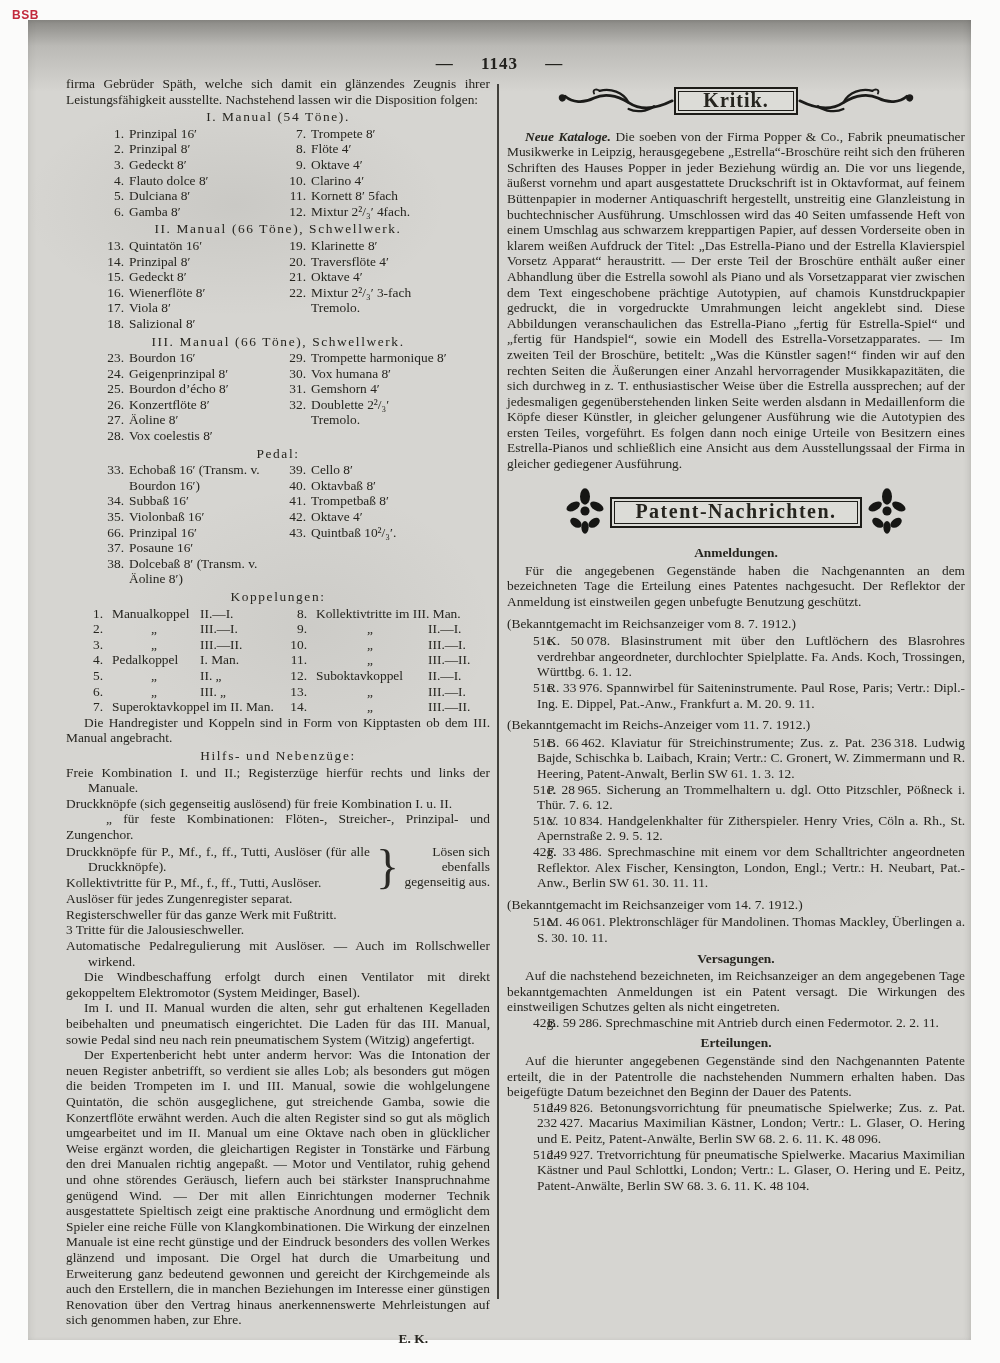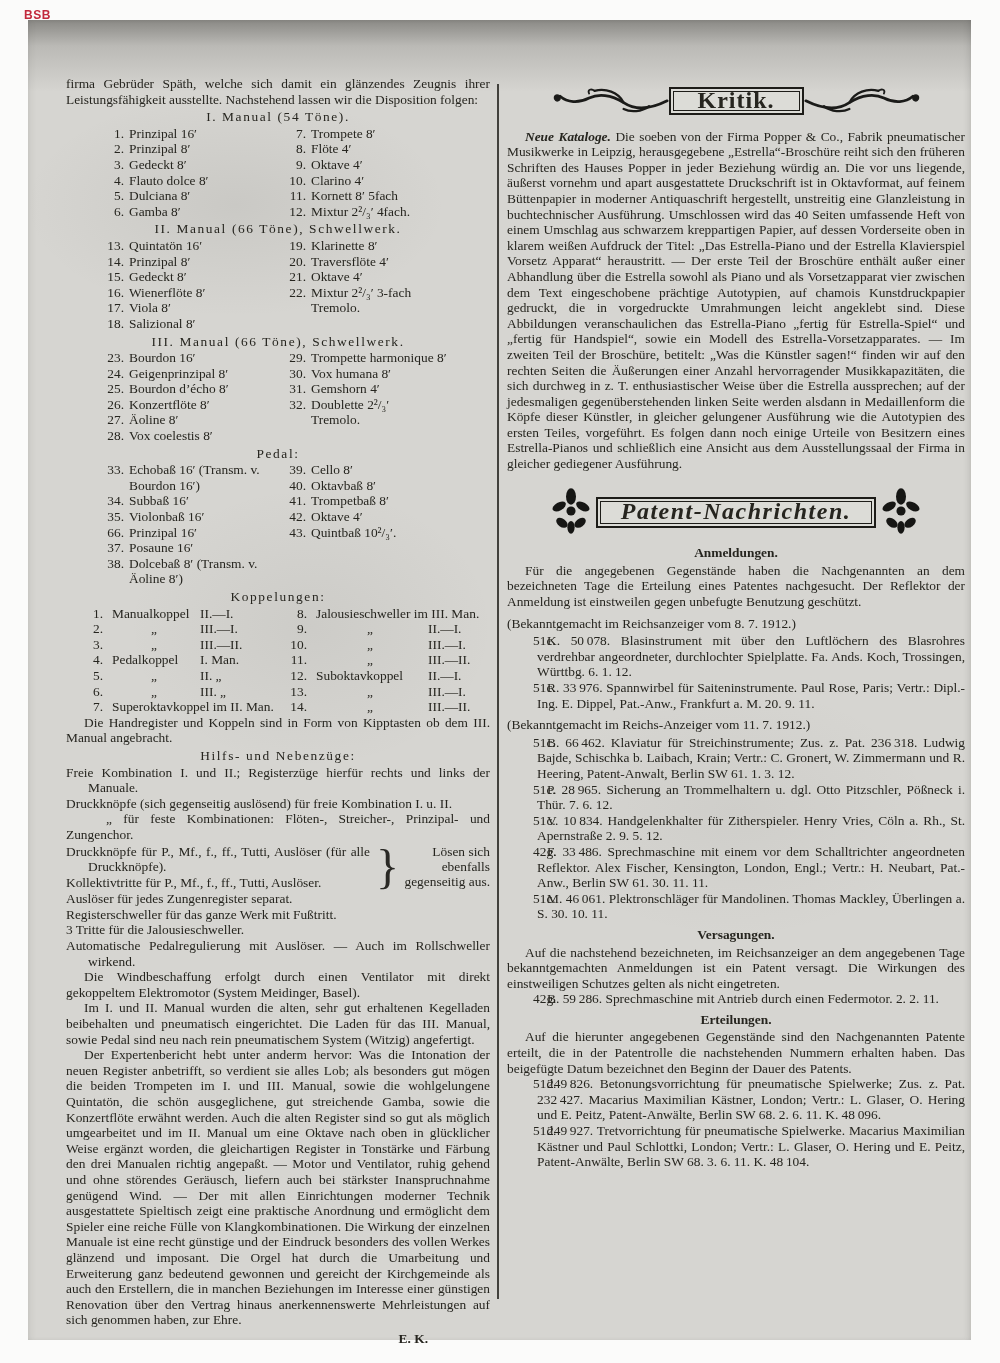--- a/index.html
+++ b/index.html
@@ -6,21 +6,21 @@
   body{width:1000px;height:1363px;position:relative;background:#fbfbfa;overflow:hidden;
        font-family:"Liberation Serif","DejaVu Serif",serif;color:#26251F;}
   .sheet{position:absolute;left:28px;top:20px;width:943px;height:1320px;
          background:
            linear-gradient(180deg, rgba(62,61,57,.50) 0px, rgba(62,61,57,.18) 26px, rgba(62,61,57,0) 72px),
            radial-gradient(ellipse 300px 160px at 22% 14%, rgba(95,95,90,.10), rgba(0,0,0,0) 70%),
            radial-gradient(ellipse 260px 200px at 30% 46%, rgba(95,95,90,.08), rgba(0,0,0,0) 70%),
            radial-gradient(ellipse 280px 180px at 75% 60%, rgba(95,95,90,.06), rgba(0,0,0,0) 70%),
            #d6d5d1;
          box-shadow: inset -5px 0 10px -7px rgba(50,50,46,.35), inset 5px 0 10px -7px rgba(50,50,46,.25);}
-  .bsb{position:absolute;left:24px;top:8px;font-family:"Liberation Sans",sans-serif;
+  .bsb{position:absolute;left:12px;top:8px;font-family:"Liberation Sans",sans-serif;
        font-size:12px;font-weight:bold;color:#c2293c;letter-spacing:.5px;}
   .pageno{position:absolute;top:34px;left:0;width:943px;text-align:center;
           font-size:17px;font-weight:bold;word-spacing:22px;letter-spacing:1px;color:#22211d;}
   .divider{position:absolute;left:469px;top:64px;width:2px;height:1215px;background:#42413c;}
   .colL{position:absolute;left:38px;top:56px;width:424px;font-size:13.4px;line-height:15.6px;text-align:justify;}
   .colR{position:absolute;left:479px;top:62px;width:458px;font-size:13.4px;line-height:15.6px;text-align:justify;}
   p{margin:0;}
   .para{text-indent:18px;text-align:justify;}
   .sec-h{text-align:center;letter-spacing:1.6px;margin:2px 0 1px;text-indent:0;}
   .stoplist{display:flex;}
@@ -42,37 +42,38 @@
   .dittoline{text-indent:40px;text-align:justify;}
   .brace{display:flex;align-items:center;margin:1px 0;}
   .brace .lines{width:304px;flex:none;}
   .brace .mark{flex:none;font-size:48px;font-weight:400;line-height:.9;margin:0 3px 0 6px;color:#2a2925;}
   .brace .note{flex:1;text-align:right;line-height:15.2px;}
   .sig{text-align:right;padding-right:62px;font-weight:bold;margin-top:3px;}
   .lead{font-weight:bold;font-style:italic;}
   
   .kritik-head{display:flex;align-items:center;justify-content:center;margin-bottom:9px;}
   .obox{border:2px solid #1d1c18;padding:2px;background:rgba(230,229,225,.4);flex:none;}
-  .obox .inner{border:1px solid #1d1c18;padding:1px 24px 2px;font-size:24px;font-weight:bold;
+  .obox .inner{border:1px solid #1d1c18;padding:1px 24px 2px;font-size:20px;font-weight:bold;
                letter-spacing:1px;text-align:center;white-space:nowrap;}
   .patent-head{display:flex;align-items:center;justify-content:center;gap:5px;margin:15px 0 7px;}
-  .patent-head .obox .inner{padding:2px 20px 3px;letter-spacing:1.5px;font-style:italic;}
+  .patent-head .obox .inner{padding:2px 20px 3px;letter-spacing:1.5px;}
   .sub-h{text-align:center;font-weight:bold;margin:5px 0 2px;text-indent:0;}
   .notice{text-align:left;margin:6px 0 2px;text-indent:0;}
   .entry{position:relative;padding-left:30px;text-indent:10px;text-align:justify;}
   .entry .code{position:absolute;left:-6px;top:0;text-indent:0;margin-left:32px;}
   .flourish{flex:none;}
   .orn{flex:none;}
 </style>
 </head>
 <body>
 
 <div class="bsb">BSB</div>
 
 <div class="sheet">
+  <div class="pageno">— 1143 —</div>
   <div class="divider"></div>
 
   <div class="colL">
     <p>firma Gebrüder Späth, welche sich damit ein glänzendes Zeugnis ihrer Leistungsfähigkeit ausstellte.  Nachstehend lassen wir die Disposition folgen:</p>
 
     <p class="sec-h">I. Manual (54 Töne).</p>
     <div class="stoplist">
       <div class="a">
         <div class="s">
             <span class="n">1.</span>
@@ -317,21 +318,21 @@
             <span class="val">III.  „</span>
           </div>
         <div class="krow wide">
             <span class="n">7.</span>
             <span class="name">Superoktavkoppel im II. Man.</span>
           </div>
       </div>
       <div class="hb">
         <div class="krow wide">
             <span class="n">8.</span>
-            <span class="name">Jalousieschweller im III. Man.</span>
+            <span class="name">Kollektivtritte im III. Man.</span>
           </div>
         <div class="krow">
             <span class="n">9.</span>
             <span class="name ditto">„</span>
             <span class="val">II.—I.</span>
           </div>
         <div class="krow">
             <span class="n">10.</span>
             <span class="name ditto">„</span>
             <span class="val">III.—I.</span>
@@ -450,20 +451,21 @@
     <p class="notice">(Bekanntgemacht im Reichsanzeiger vom 8. 7. 1912.)</p>
     <div class="entry"><span class="code">51c.</span><span>K. 50 078.  Blasinstrument mit über den Luftlöchern des Blasrohres verdrehbar angeordneter, durchlochter Spielplatte. Fa. Ands. Koch, Trossingen, Württbg.  6. 1. 12.</span></div>
     <div class="entry"><span class="code">51c.</span><span>R. 33 976.  Spannwirbel für Saiteninstrumente.  Paul Rose, Paris; Vertr.: Dipl.-Ing. E. Dippel, Pat.-Anw., Frankfurt a. M. 20. 9. 11.</span></div>
 
     <p class="notice">(Bekanntgemacht im Reichs-Anzeiger vom 11. 7. 1912.)</p>
     <div class="entry"><span class="code">51c.</span><span>B. 66 462.  Klaviatur für Streichinstrumente; Zus. z. Pat. 236 318. Ludwig Bajde, Schischka b. Laibach, Krain; Vertr.: C. Gronert, W. Zimmermann und R. Heering, Patent-Anwalt, Berlin SW 61.  1. 3. 12.</span></div>
     <div class="entry"><span class="code">51c.</span><span>P. 28 965.  Sicherung an Trommelhaltern u. dgl. Otto Pitzschler, Pößneck i. Thür.  7. 6. 12.</span></div>
     <div class="entry"><span class="code">51c.</span><span>V. 10 834.  Handgelenkhalter für Zitherspieler.  Henry Vries, Cöln a. Rh., St. Apernstraße 2.  9. 5. 12.</span></div>
     <div class="entry"><span class="code">42g.</span><span>F. 33 486.  Sprechmaschine mit einem vor dem Schalltrichter angeordneten Reflektor.  Alex Fischer, Kensington, London, Engl.; Vertr.: H. Neubart, Pat.-Anw., Berlin SW 61.  30. 11. 11.</span></div>
 
+    <p class="notice">(Bekanntgemacht im Reichsanzeiger vom 14. 7. 1912.)</p>
     <div class="entry"><span class="code">51c.</span><span>M. 46 061.  Plektronschläger für Mandolinen.  Thomas Mackley, Überlingen a. S.  30. 10. 11.</span></div>
 
     <p class="sub-h">Versagungen.</p>
     <p class="para">Auf die nachstehend bezeichneten, im Reichsanzeiger an dem angegebenen Tage bekanntgemachten Anmeldungen ist ein Patent versagt.  Die Wirkungen des einstweiligen Schutzes gelten als nicht eingetreten.</p>
     <div class="entry"><span class="code">42g.</span><span>B. 59 286.  Sprechmaschine mit Antrieb durch einen Federmotor.  2. 2. 11.</span></div>
 
     <p class="sub-h">Erteilungen.</p>
     <p class="para">Auf die hierunter angegebenen Gegenstände sind den Nachgenannten Patente erteilt, die in der Patentrolle die nachstehenden Nummern erhalten haben.  Das beigefügte Datum bezeichnet den Beginn der Dauer des Patents.</p>
     <div class="entry"><span class="code">51d.</span><span>249 826.  Betonungsvorrichtung für pneumatische Spielwerke; Zus. z. Pat. 232 427. Macarius Maximilian Kästner, London; Vertr.: L. Glaser, O. Hering und E. Peitz, Patent-Anwälte, Berlin SW 68.  2. 6. 11.  K. 48 096.</span></div>
     <div class="entry"><span class="code">51d.</span><span>249 927.  Tretvorrichtung für pneumatische Spielwerke.  Macarius Maximilian Kästner und Paul Schlottki, London; Vertr.: L. Glaser, O. Hering und E. Peitz, Patent-Anwälte, Berlin SW 68.  3. 6. 11.  K. 48 104.</span></div>

